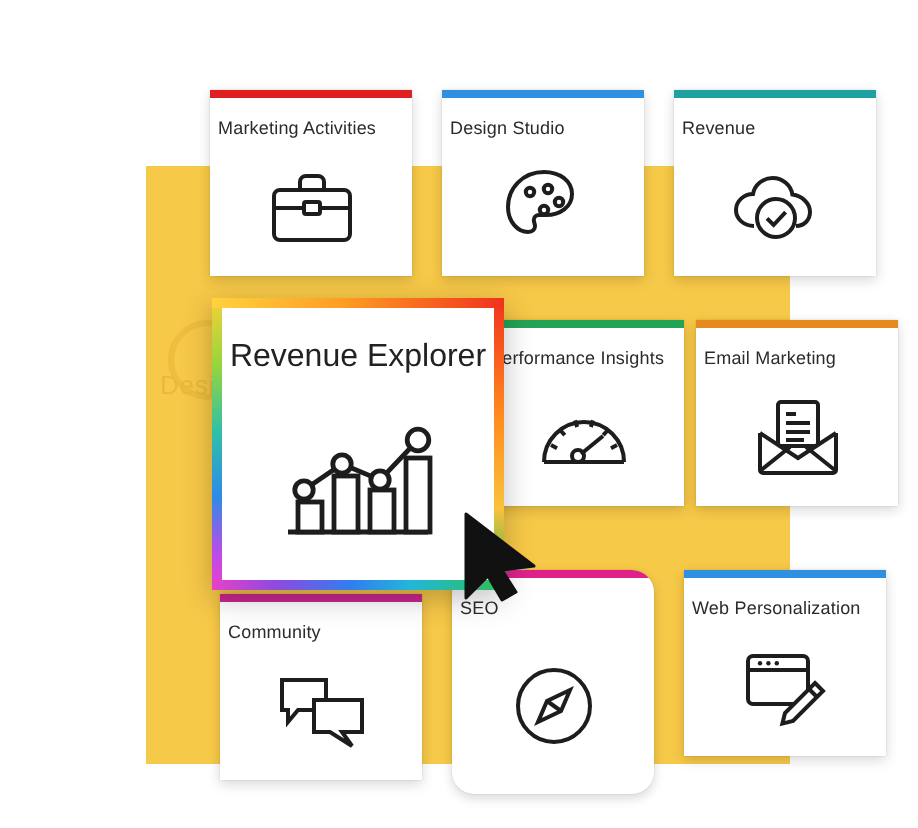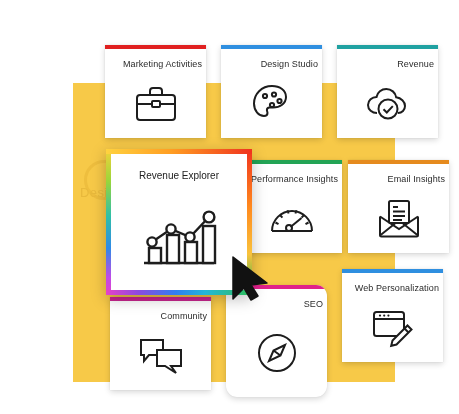--- a/index.html
+++ b/index.html
@@ -32,21 +32,21 @@
     left:84px;top:160px;width:34px;height:34px;
     border:3px solid #eebe3e;border-radius:50%;
   }
 
   
   .card{
     position:absolute;
     background:#ffffff;
     box-shadow:0 2px 6px rgba(0,0,0,.16), 0 0 1px rgba(0,0,0,.12);
     overflow:hidden;
-    display:flex;flex-direction:column;align-items:flex-end;
+    display:flex;flex-direction:column;align-items:flex-start;
     box-sizing:border-box;
   }
   .card .accent{
     position:absolute;left:0;top:0;width:100%;height:4px;
   }
   .card .title{
     margin-top:14px;
     font-size:9px;
     color:#2b2b2b;
     text-align:center;
@@ -75,21 +75,21 @@
       linear-gradient(180deg,#f6d13a 0%,#9ad63a 22%,#2fc0a8 46%,#2f8ae8 68%,#c04ae8 88%,#e642c8 100%) left 0 top/5px 100% no-repeat,
       #ffffff;
     box-shadow:0 4px 14px rgba(0,0,0,.25);
   }
   .card-selected .inner{
     width:100%;height:100%;background:#fff;
     display:flex;flex-direction:column;align-items:center;
     box-sizing:border-box;
   }
   .card-selected .title{
-    margin-top:16px;font-size:10px;color:#222;white-space:nowrap;
+    margin-top:16px;font-size:16px;color:#222;white-space:nowrap;
   }
   .card-selected .glyph{flex:1;display:flex;align-items:center;justify-content:center;}
 
   
   .cursor{
     position:absolute;left:230px;top:255px;
     width:44px;height:46px;
     pointer-events:none;
   }
 </style>
@@ -150,21 +150,21 @@
         <path d="M4 30h40"></path>
         <path d="M7.5 21.5l3 1.6M12 14l2.4 2.6M19.5 9.2l1.1 3.3M28.5 9.2l-1.1 3.3M36 14l-2.4 2.6M40.5 21.5l-3 1.6"></path>
         <path d="M22.5 26l11-9"></path>
         <circle cx="21" cy="27" r="3"></circle>
       </svg>
     </div>
   </div>
 
   <div class="card" style="left:348px;top:160px;width:101px;height:93px;">
     <div class="accent" style="background:#e58a1e;"></div>
-    <div class="title">Email Insights</div>
+    <div class="title">Email Marketing</div>
     <div class="glyph">
       <svg width="44" height="42" viewBox="0 0 44 42" fill="none" stroke="#1d1d1d" stroke-width="2">
         <rect x="12" y="3" width="20" height="22" rx="1.5" fill="#fff"></rect>
         <path d="M16 9h5M16 13.5h12M16 18h12M16 22h9"></path>
         <path d="M3 18.5L22 31l19-12.5"></path>
         <path d="M3 18.5V37a1.5 1.5 0 0 0 1.5 1.5h35A1.5 1.5 0 0 0 41 37V18.5"></path>
         <path d="M3 37.5l15-12M41 37.5l-15-12"></path>
       </svg>
     </div>
   </div>
@@ -185,21 +185,21 @@
     <div class="title">SEO</div>
     <div class="glyph">
       <svg width="42" height="42" viewBox="0 0 42 42" fill="none" stroke="#1d1d1d" stroke-width="2">
         <circle cx="21" cy="21" r="18"></circle>
         <path d="M29 13L17.5 18.5 13 29l11.5-5.5L29 13z"></path>
         <path d="M17.5 18.5L24.5 23.5"></path>
       </svg>
     </div>
   </div>
 
-  <div class="card" style="left:342px;top:269px;width:101px;height:93px;">
+  <div class="card" style="left:342px;top:285px;width:101px;height:93px;">
     <div class="accent" style="background:#2f8fe0;"></div>
     <div class="title">Web Personalization</div>
     <div class="glyph">
       <svg width="44" height="40" viewBox="0 0 44 40" fill="none" stroke="#1d1d1d" stroke-width="2">
         <rect x="3" y="4" width="30" height="24" rx="2.5"></rect>
         <path d="M3 11h30"></path>
         <circle cx="9" cy="7.6" r="1.1" fill="#1d1d1d" stroke="none"></circle>
         <circle cx="13.2" cy="7.6" r="1.1" fill="#1d1d1d" stroke="none"></circle>
         <circle cx="17.4" cy="7.6" r="1.1" fill="#1d1d1d" stroke="none"></circle>
         <path d="M36.5 17.5l4 4-15 15-5.3 1.3L21.5 32.5z" fill="#fff"></path>

